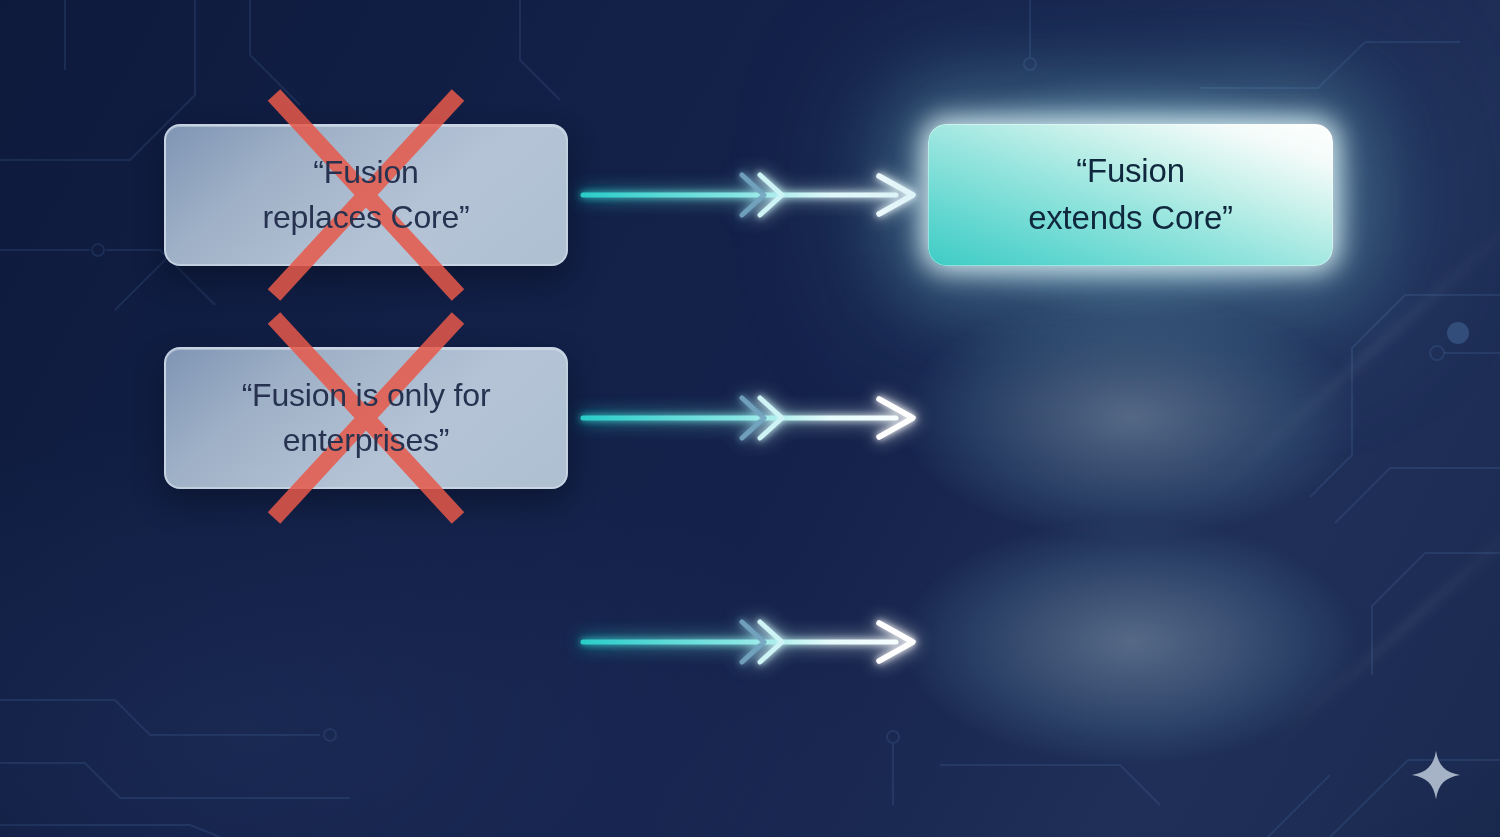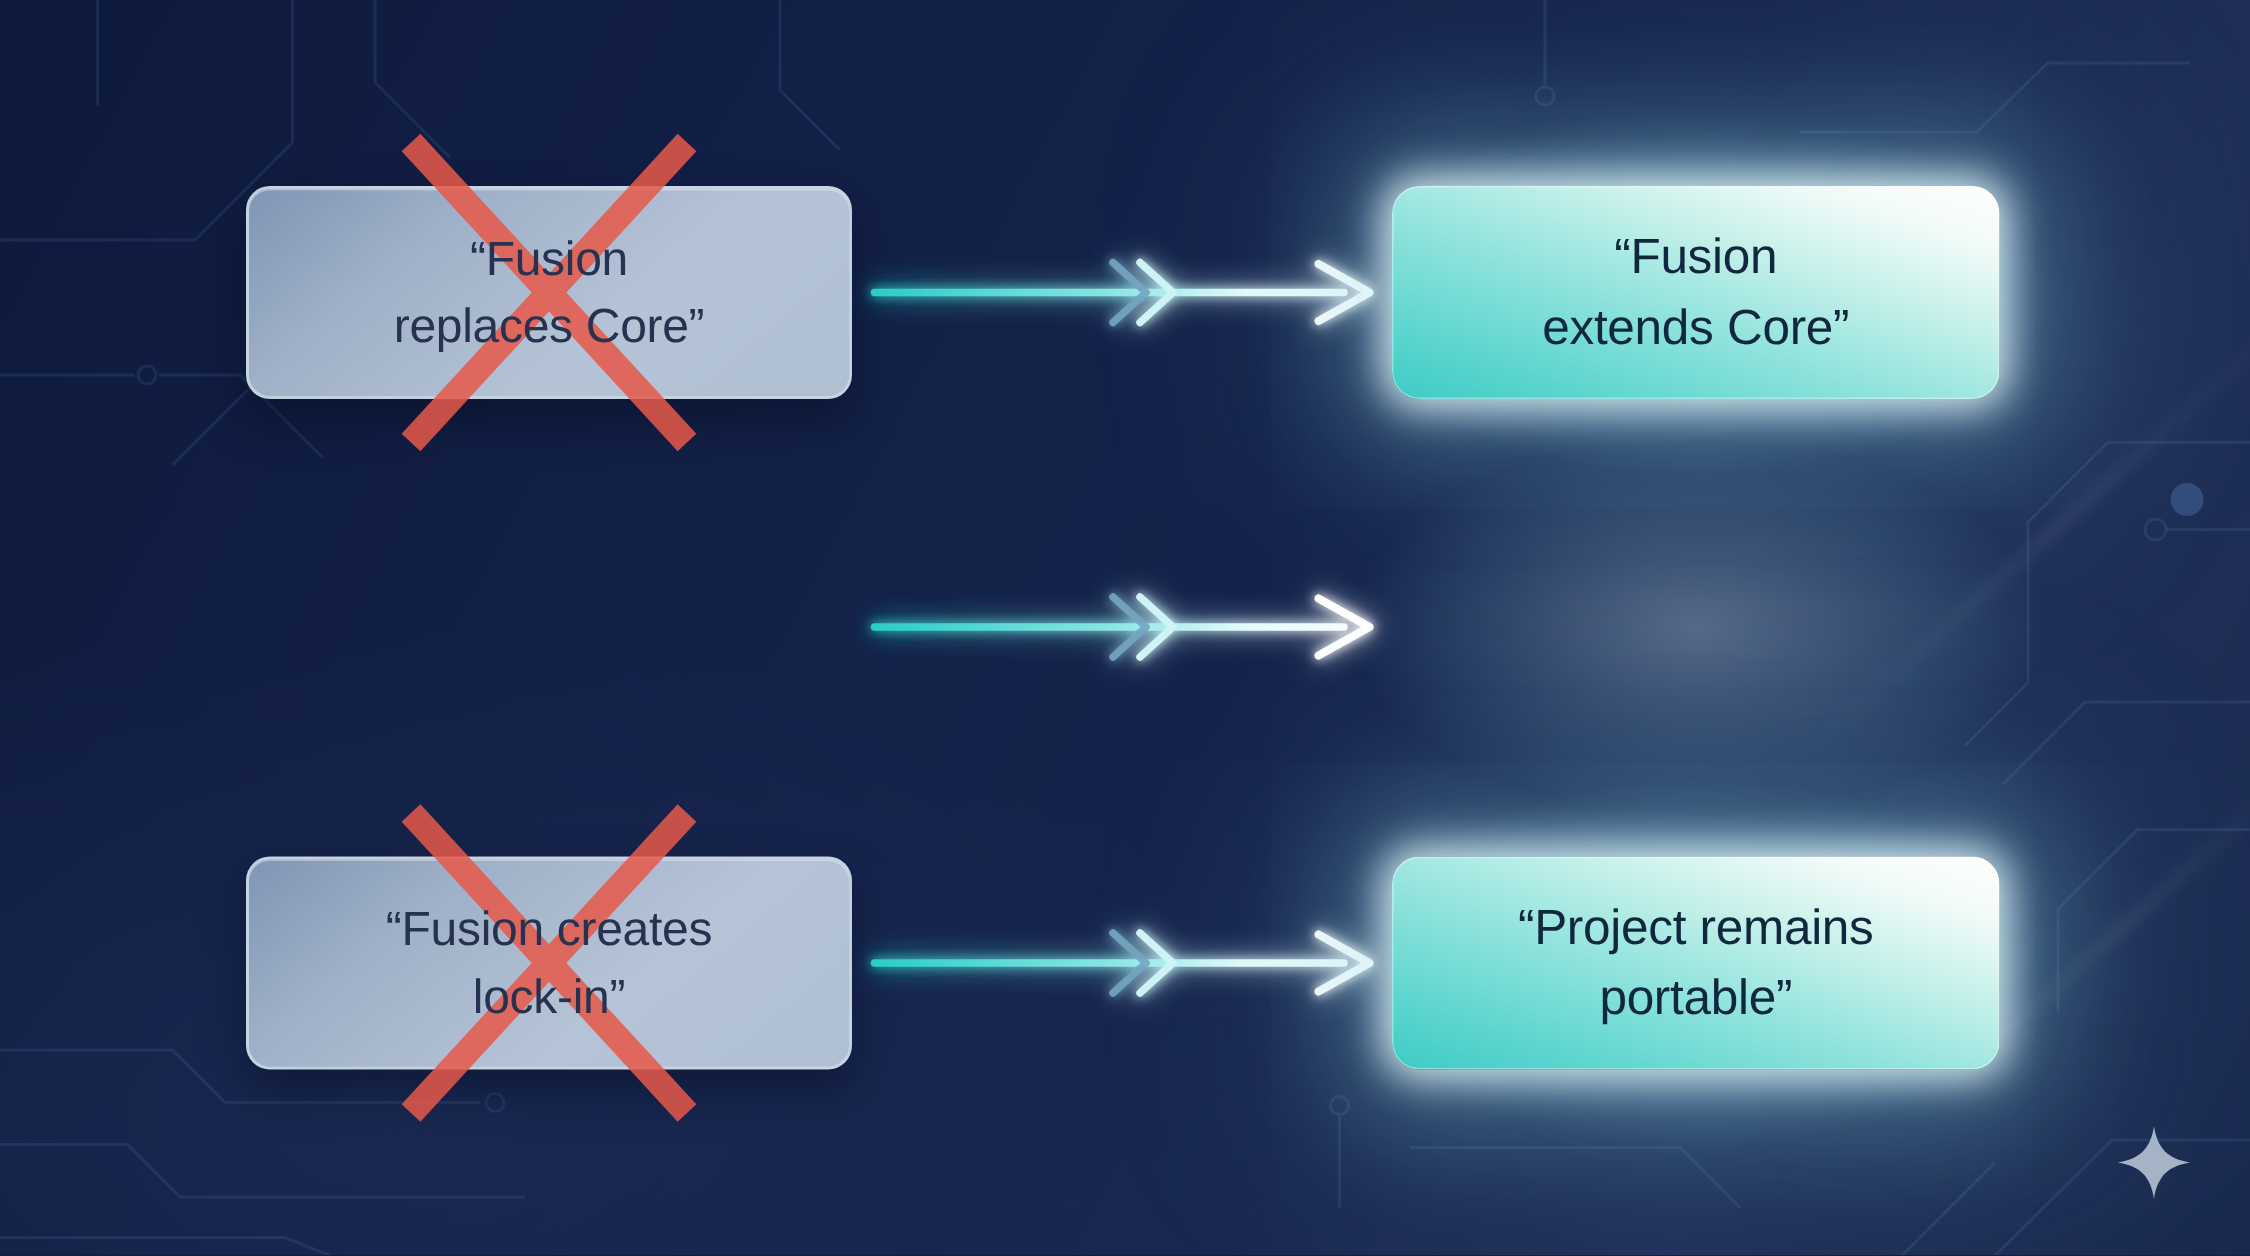--- a/index.html
+++ b/index.html
@@ -151,53 +151,49 @@
       </g>
     </svg>
     <div class="fact-box">
       <span class="box-text">“Fusion
 extends Core”</span>
     </div>
   </div>
 
   <div class="row r2">
     <div class="halo"></div>
+    <div class="myth-box">
+      <svg class="x-mark" width="210" height="230" viewBox="0 0 210 230">
+        <g stroke="#e7594a" stroke-width="17" opacity="0.85" stroke-linecap="butt">
+          <line x1="13" y1="15" x2="197" y2="215"></line>
+          <line x1="197" y1="15" x2="13" y2="215"></line>
+        </g>
+      </svg>
+      <span class="box-text">“Fusion is only for
+enterprises”</span>
+    </div>
     <svg class="arrow" width="348" height="64" viewBox="0 0 348 64">
       <g filter="url(#neonGlow)">
         <line x1="3" y1="32" x2="316" y2="32" stroke="url(#arrowGrad)" stroke-width="5" stroke-linecap="round"></line>
         <polyline points="162,12 184,32 162,52" fill="none" stroke="#74a5c0" stroke-width="5" stroke-linecap="round" stroke-linejoin="round" opacity="0.9"></polyline>
         <polyline points="180,12 202,32 180,52" fill="none" stroke="#cff4f6" stroke-width="5" stroke-linecap="round" stroke-linejoin="round"></polyline>
         <polyline points="299,13 333,32 299,51" fill="none" stroke="#ffffff" stroke-width="5.5" stroke-linecap="round" stroke-linejoin="round"></polyline>
       </g>
     </svg>
   </div>
 
   <div class="row r3">
     <div class="halo"></div>
-    <div class="myth-box">
-      <svg class="x-mark" width="210" height="230" viewBox="0 0 210 230">
-        <g stroke="#e7594a" stroke-width="17" opacity="0.85" stroke-linecap="butt">
-          <line x1="13" y1="15" x2="197" y2="215"></line>
-          <line x1="197" y1="15" x2="13" y2="215"></line>
-        </g>
-      </svg>
-      <span class="box-text">“Fusion creates
-lock-in”</span>
-    </div>
     <svg class="arrow" width="348" height="64" viewBox="0 0 348 64">
       <g filter="url(#neonGlow)">
         <line x1="3" y1="32" x2="316" y2="32" stroke="url(#arrowGrad)" stroke-width="5" stroke-linecap="round"></line>
         <polyline points="162,12 184,32 162,52" fill="none" stroke="#74a5c0" stroke-width="5" stroke-linecap="round" stroke-linejoin="round" opacity="0.9"></polyline>
         <polyline points="180,12 202,32 180,52" fill="none" stroke="#cff4f6" stroke-width="5" stroke-linecap="round" stroke-linejoin="round"></polyline>
         <polyline points="299,13 333,32 299,51" fill="none" stroke="#ffffff" stroke-width="5.5" stroke-linecap="round" stroke-linejoin="round"></polyline>
       </g>
     </svg>
-    <div class="fact-box">
-      <span class="box-text">“Project remains
-portable”</span>
-    </div>
   </div>
 
   <svg class="sparkle" width="52" height="52" viewBox="0 0 56 56">
     <path d="M28 2 C30.5 18 38 25.5 54 28 C38 30.5 30.5 38 28 54 C25.5 38 18 30.5 2 28 C18 25.5 25.5 18 28 2 Z" fill="#a6b2c6"></path>
   </svg>
 
 </div>
 
 </body></html>

